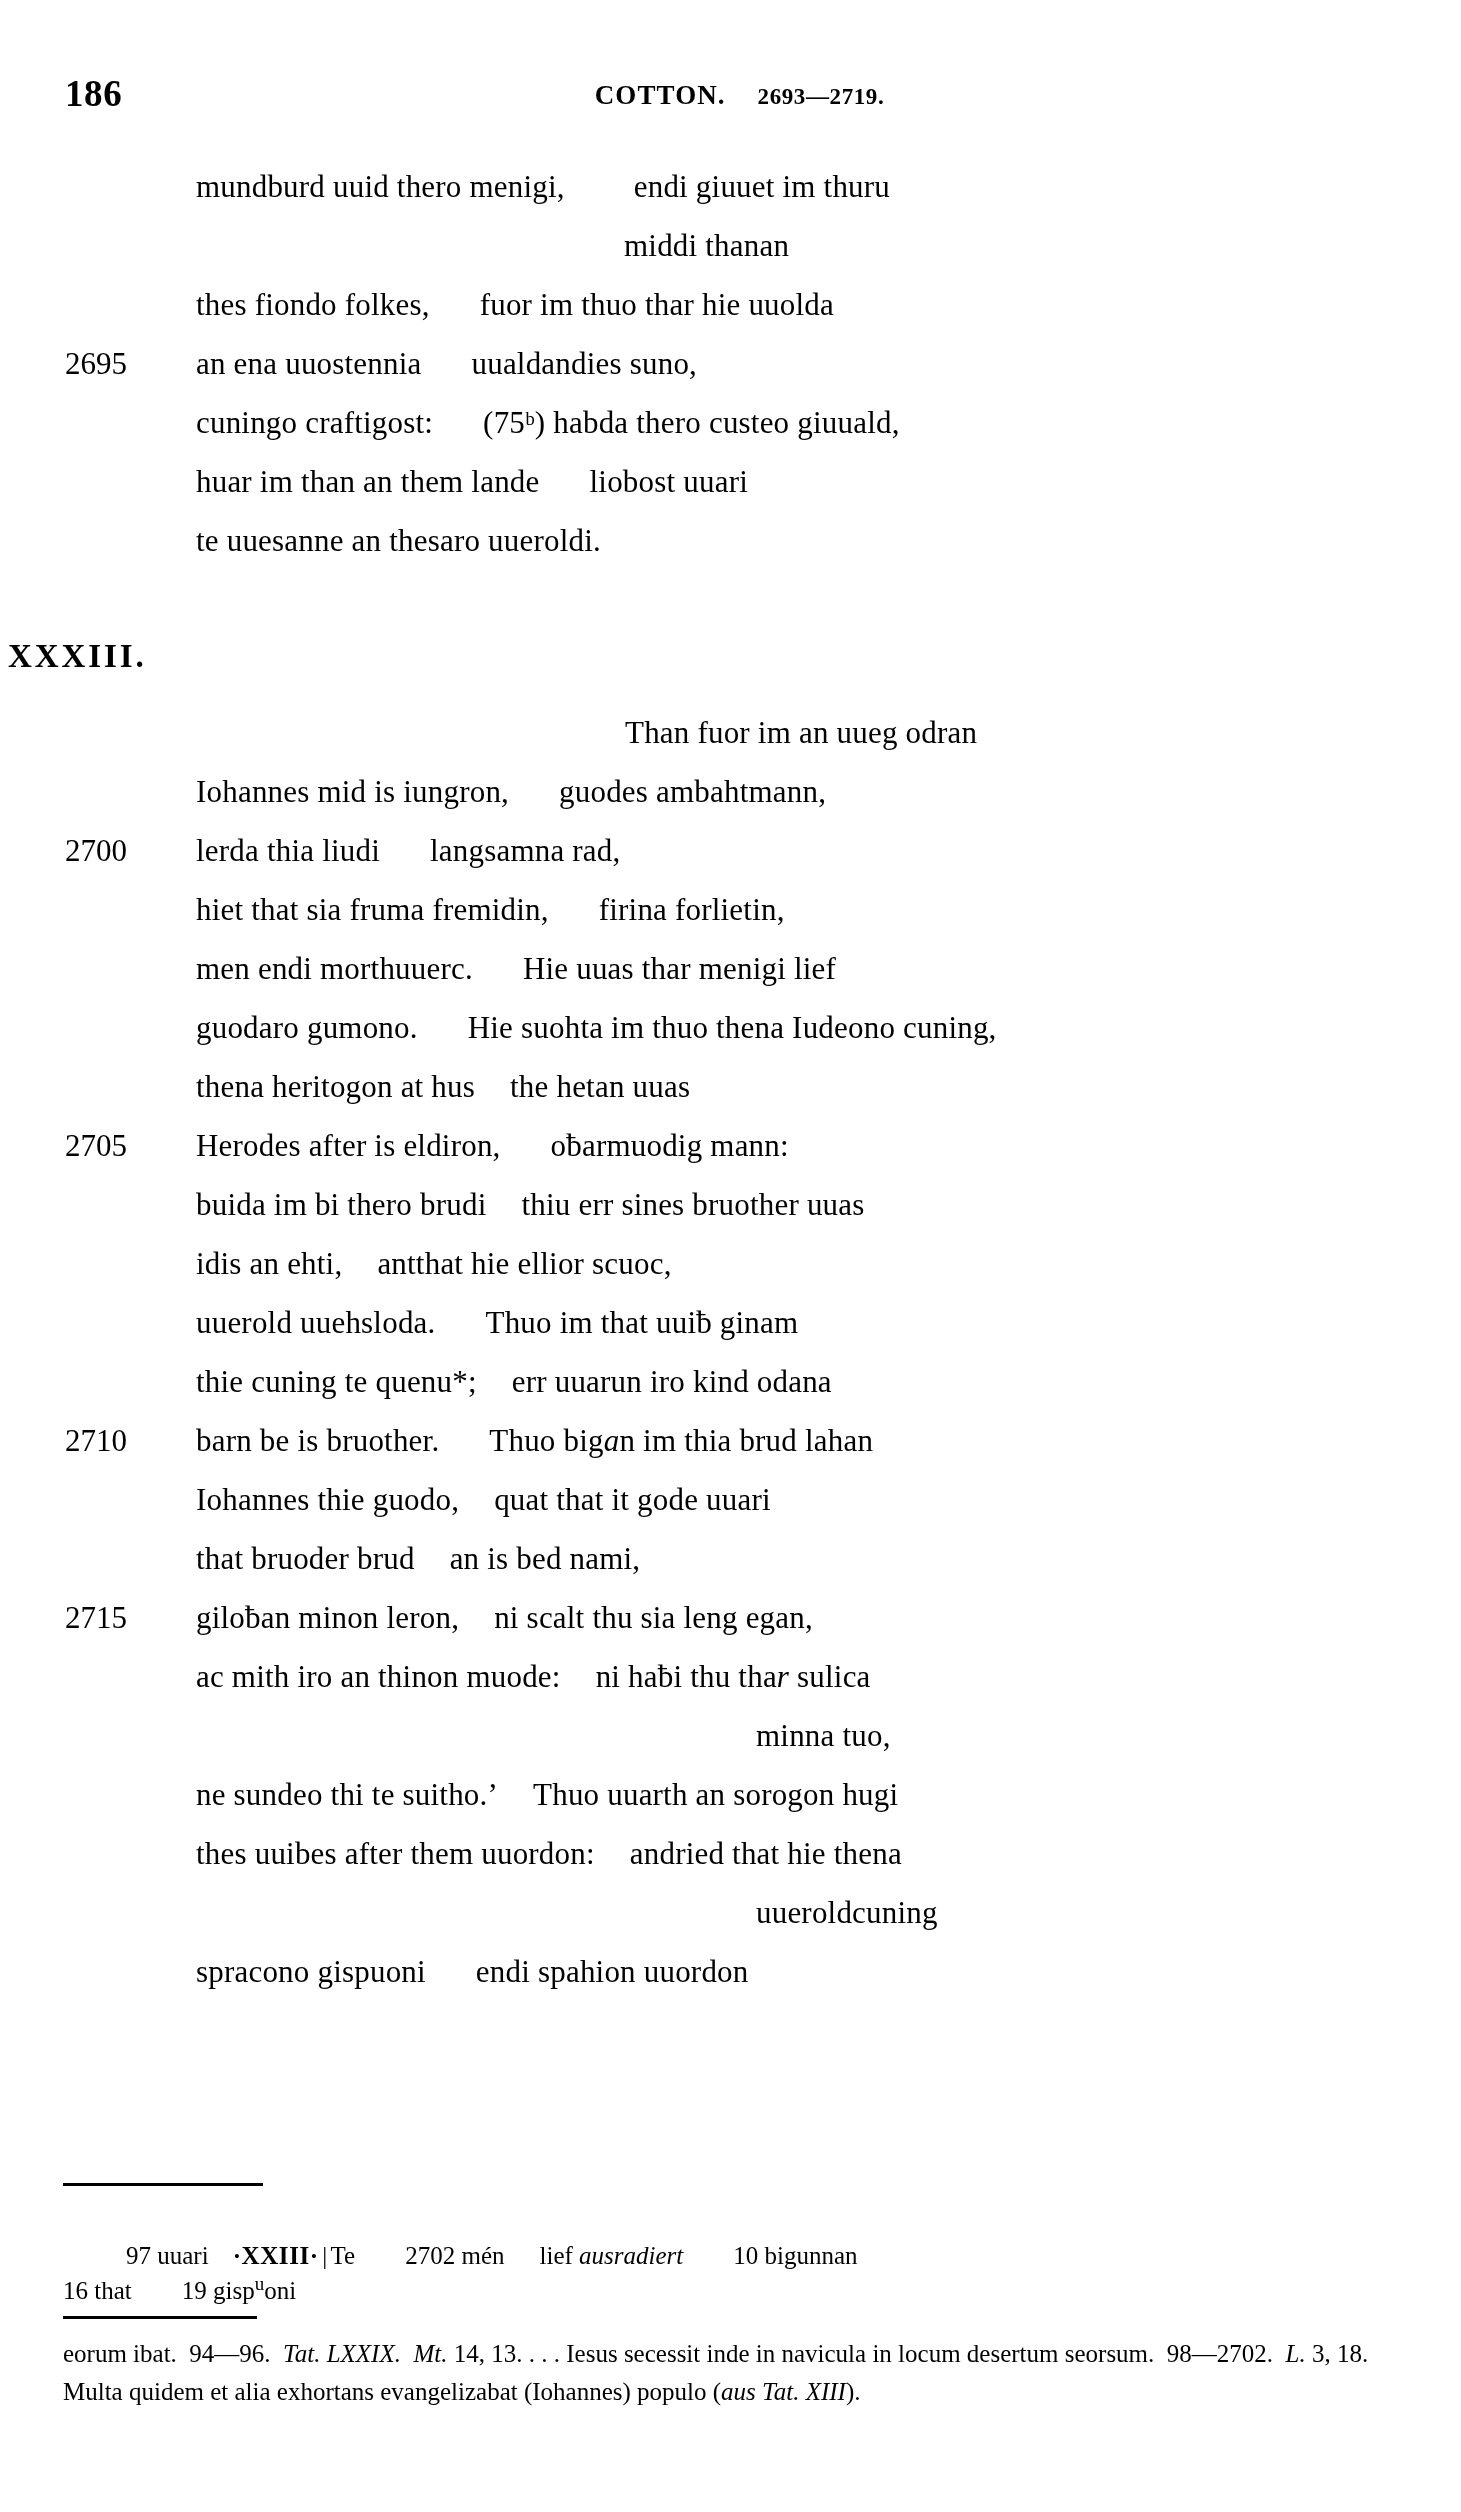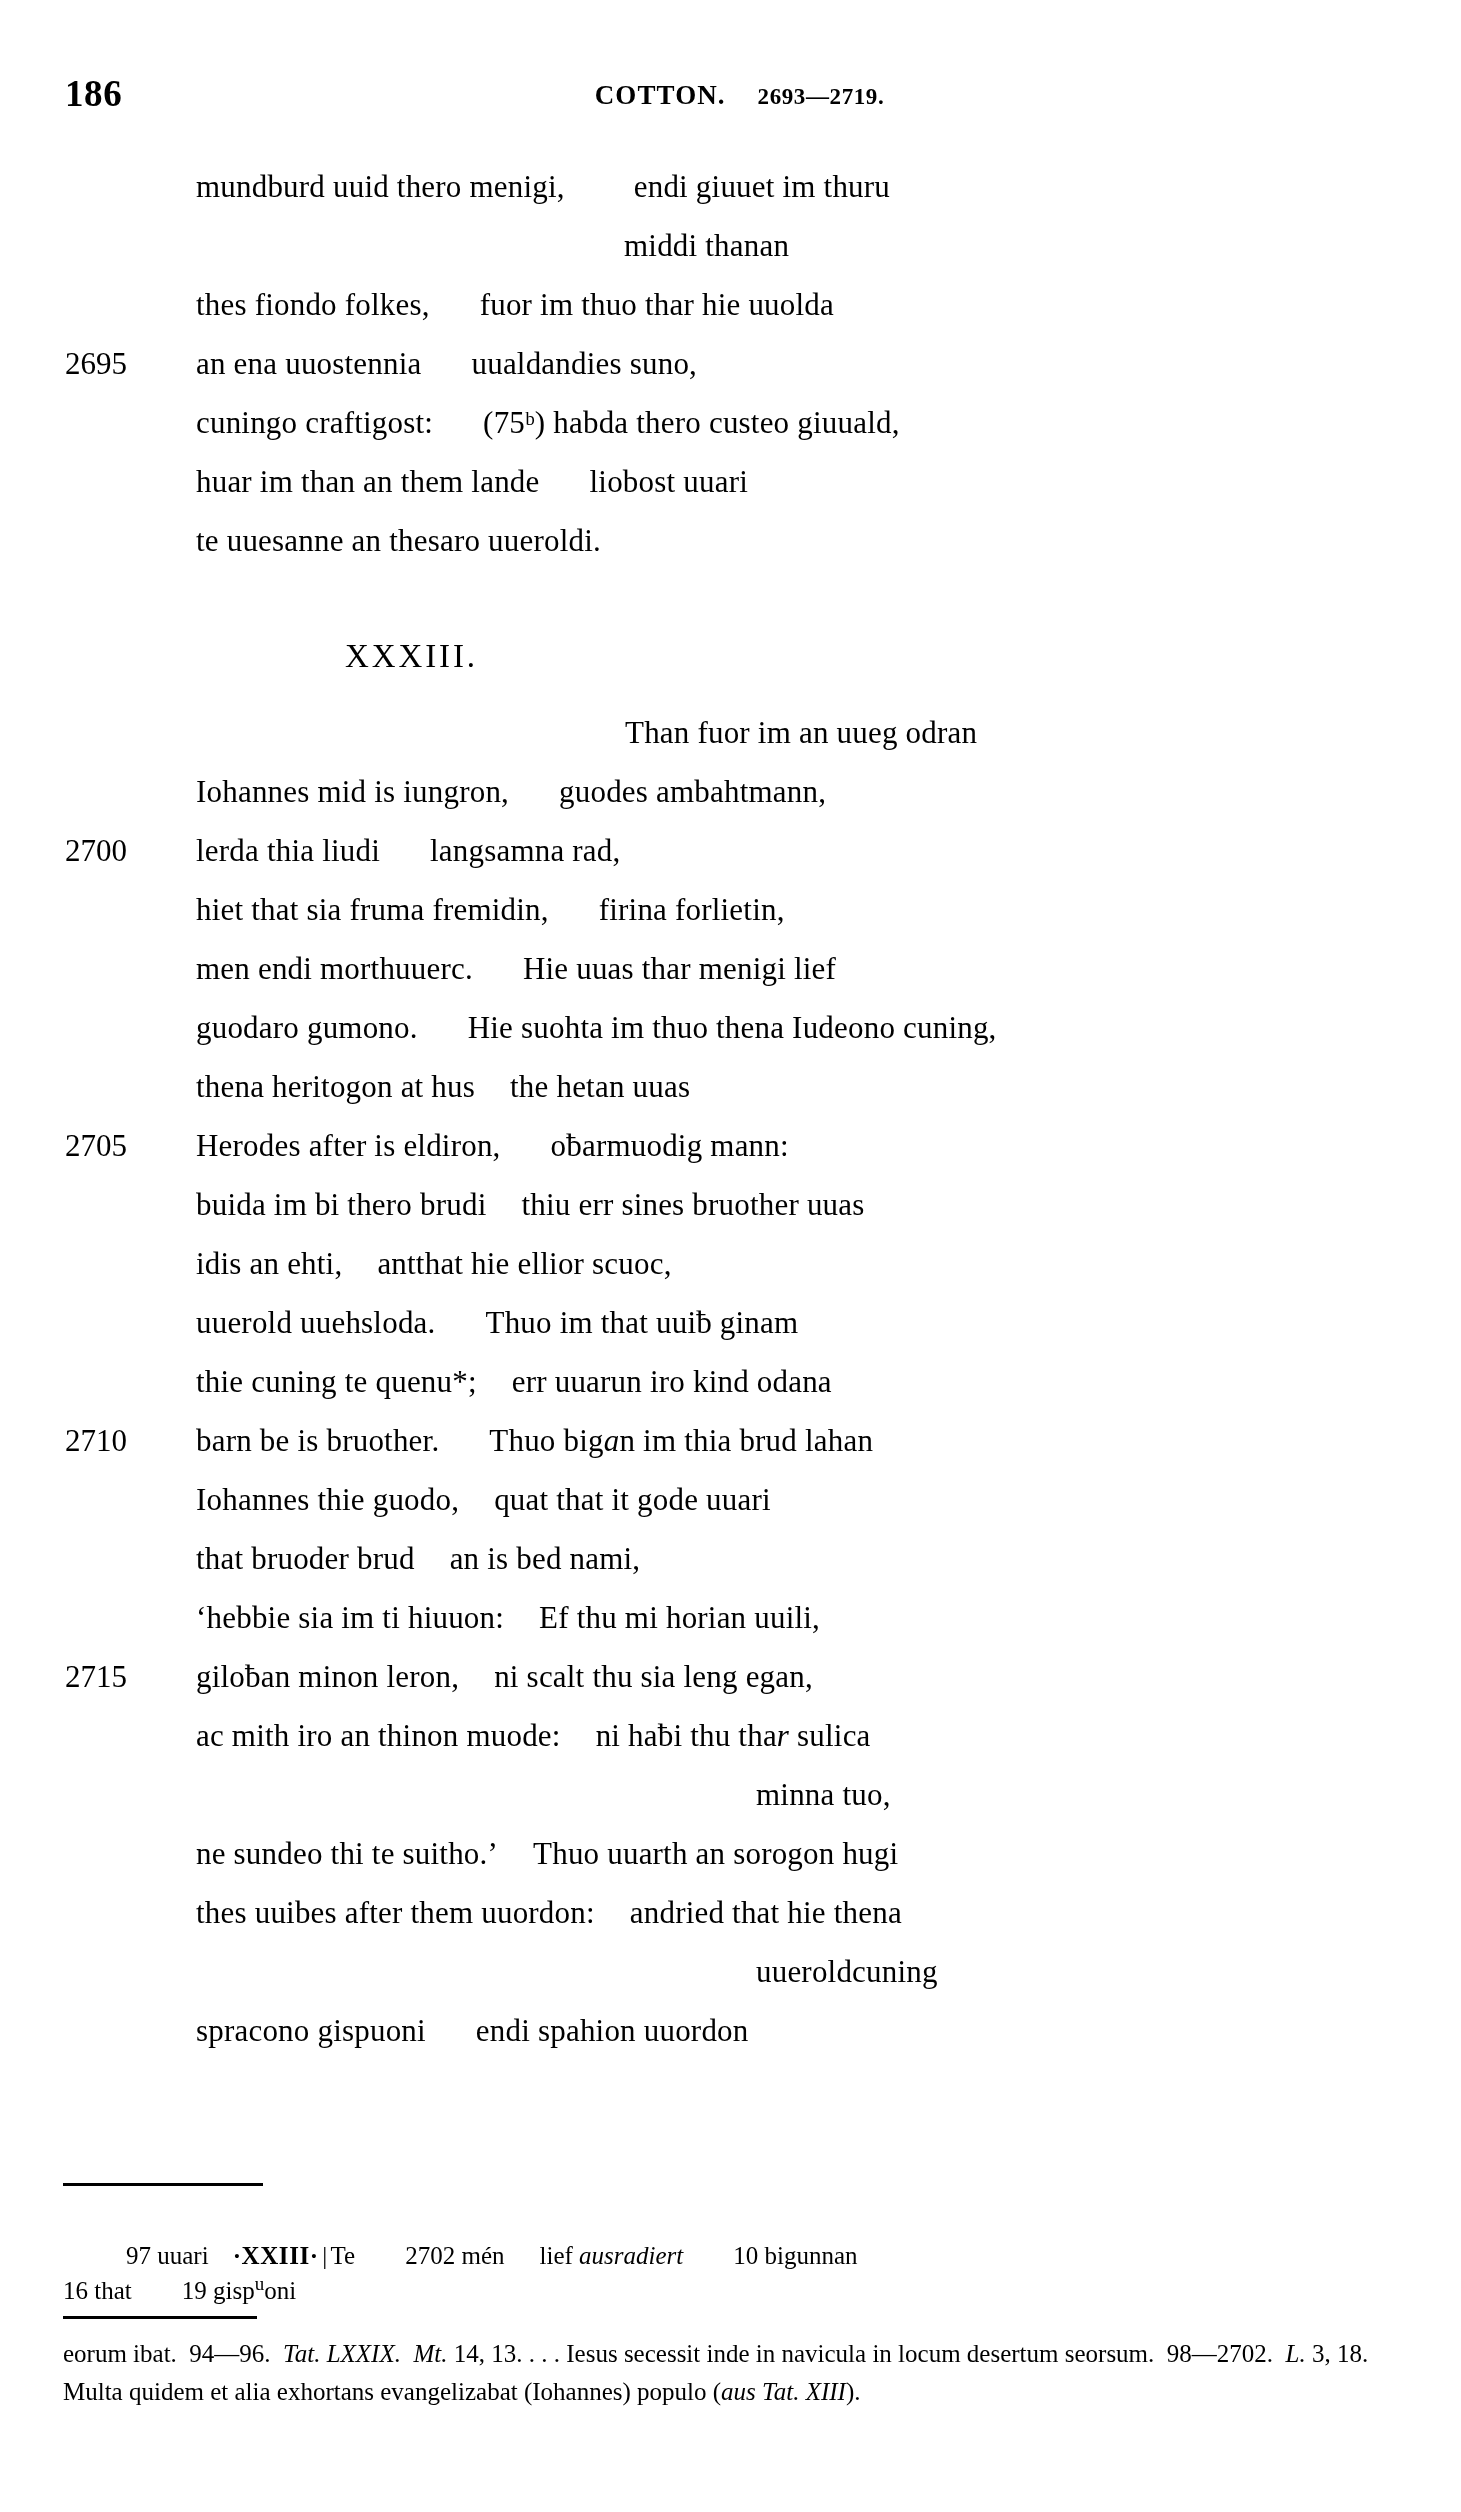--- a/index.html
+++ b/index.html
@@ -90,23 +90,22 @@
   .gap-sm  { display: inline-block; width: 24px; }
   .gap-md  { display: inline-block; width: 35px; }
   .gap-lg  { display: inline-block; width: 50px; }
   .gap-xl  { display: inline-block; width: 69px; }
 
   .sup { font-size: 19px; vertical-align: super; line-height: 0; }
   .ital { font-style: italic; }
 
   
   .chapter-heading {
-    text-align: center;
     font-size: 33px;
-    font-weight: normal;
+    font-weight: bold;
     letter-spacing: 2.9px;
     margin-top: 57px;
     margin-bottom: 17px;
     padding-right: 639px;
   }
 
   
   .rule {
     height: 2.9px;
     background: #000;
@@ -182,21 +181,20 @@
       <div class="vline"><span class="lineno"></span><span class="vtext"><span><span>guodaro gumono.</span></span><span class="gap-lg"></span><span><span>Hie suohta im thuo thena Iudeono cuning,</span></span></span></div>
       <div class="vline"><span class="lineno"></span><span class="vtext"><span><span>thena heritogon at hus</span></span><span class="gap-md"></span><span><span>the hetan uuas</span></span></span></div>
       <div class="vline"><span class="lineno">2705</span><span class="vtext"><span><span>Herodes after is eldiron,</span></span><span class="gap-lg"></span><span><span>oƀarmuodig mann:</span></span></span></div>
       <div class="vline"><span class="lineno"></span><span class="vtext"><span><span>buida im bi thero brudi</span></span><span class="gap-md"></span><span><span>thiu err sines bruother uuas</span></span></span></div>
       <div class="vline"><span class="lineno"></span><span class="vtext"><span><span>idis an ehti,</span></span><span class="gap-md"></span><span><span>antthat hie ellior scuoc,</span></span></span></div>
       <div class="vline"><span class="lineno"></span><span class="vtext"><span><span>uuerold uuehsloda.</span></span><span class="gap-lg"></span><span><span>Thuo im that uuiƀ ginam</span></span></span></div>
       <div class="vline"><span class="lineno"></span><span class="vtext"><span><span>thie cuning te quenu*;</span></span><span class="gap-md"></span><span><span>err uuarun iro kind odana</span></span></span></div>
       <div class="vline"><span class="lineno">2710</span><span class="vtext"><span><span>barn be is bruother.</span></span><span class="gap-lg"></span><span><span>Thuo big</span><span class="ital">a</span><span>n im thia brud lahan</span></span></span></div>
       <div class="vline"><span class="lineno"></span><span class="vtext"><span><span>Iohannes thie guodo,</span></span><span class="gap-md"></span><span><span>quat that it gode uuari</span></span></span></div>
       <div class="vline"><span class="lineno"></span><span class="vtext"><span><span>that bruoder brud</span></span><span class="gap-md"></span><span><span>an is bed nami,</span></span></span></div>
-      <div class="vline"><span class="lineno"></span><span class="vtext"><span><span>‘hebbie sia im ti hiuuon:</span></span><span class="gap-md"></span><span><span>Ef thu mi horian uuili,</span></span></span></div>
       <div class="vline"><span class="lineno">2715</span><span class="vtext"><span><span>giloƀan minon leron,</span></span><span class="gap-md"></span><span><span>ni scalt thu sia leng egan,</span></span></span></div>
       <div class="vline"><span class="lineno"></span><span class="vtext"><span><span>ac mith iro an thinon muode:</span></span><span class="gap-md"></span><span><span>ni haƀi thu tha</span><span class="ital">r</span><span> sulica</span></span></span></div>
       <div class="vline"><span class="lineno"></span><span class="vtext ind-minna"><span><span>minna tuo,</span></span></span></div>
       <div class="vline"><span class="lineno"></span><span class="vtext"><span><span>ne sundeo thi te suitho.’</span></span><span class="gap-md"></span><span><span>Thuo uuarth an sorogon hugi</span></span></span></div>
       <div class="vline"><span class="lineno"></span><span class="vtext"><span><span>thes uuibes after them uuordon:</span></span><span class="gap-md"></span><span><span>andried that hie thena</span></span></span></div>
       <div class="vline"><span class="lineno"></span><span class="vtext ind-wcun"><span><span>uueroldcuning</span></span></span></div>
       <div class="vline"><span class="lineno"></span><span class="vtext"><span><span>spracono gispuoni</span></span><span class="gap-lg"></span><span><span>endi spahion uuordon</span></span></span></div>
     </div>
 
   <hr class="rule rule-apparatus">

